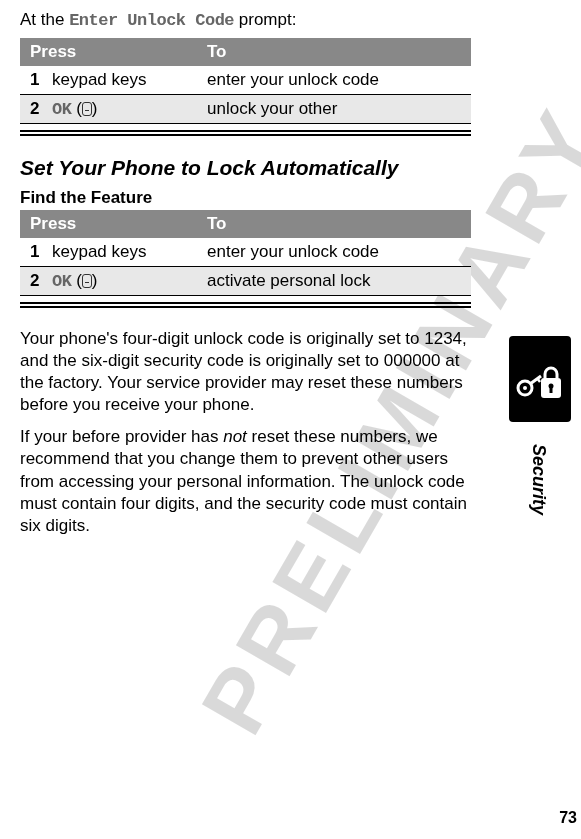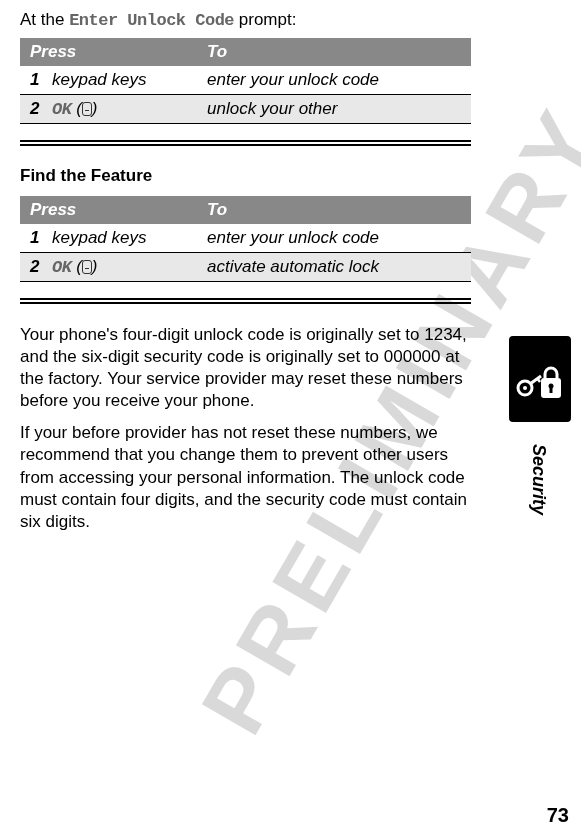--- a/index.html
+++ b/index.html
@@ -30,22 +30,21 @@
       position: relative;
       z-index: 1;
       padding: 10px 110px 10px 20px;
       width: 100%;
     }
     .intro-line { font-size: 17px; margin-bottom: 8px; }
     .lcd { font-family: 'Courier New', monospace; font-weight: bold; color: #666; letter-spacing: -0.5px; }
     table.steps {
       width: 100%;
       border-collapse: collapse;
-      margin-bottom: 16px;
-      font-style: italic;
+      margin-bottom: 6px;
     }
     table.steps th {
       background: #888;
       color: #fff;
       text-align: left;
       font-weight: bold;
       padding: 4px 10px;
       font-size: 17px;
     }
     table.steps td {
@@ -59,21 +58,21 @@
     .table-end-line { border-bottom: 2.5px solid #000; margin-bottom: 20px; }
     .thick-line { border-bottom: 2.5px solid #000; margin-bottom: 2px; }
     h2.subheading {
       font-size: 21px;
       font-weight: bold;
       font-style: italic;
       margin-bottom: 8px;
       font-family: Arial, sans-serif;
     }
     .body-text { font-size: 17px; line-height: 1.3; margin-bottom: 10px; }
-    .feature-box { display: flex; align-items: flex-start; margin-bottom: 10px; gap: 31px; }
+    .feature-box { display: flex; align-items: flex-start; margin-bottom: 2px; gap: 31px; }
     .feature-label { font-weight: bold; font-size: 17px; width: 206px; flex-shrink: 0; }
     .feature-path { font-size: 16px; line-height: 1.35; }
     .menu-icon {
       display: inline-block;
       border: 1.5px solid #333;
       border-radius: 2px;
       font-size: 9px;
       line-height: 8px;
       padding: 1px 2px;
       vertical-align: 1px;
@@ -125,25 +124,25 @@
       left: 40px;
       top: 108px;
       font-size: 18px;
       font-weight: bold;
       font-style: italic;
       white-space: nowrap;
     }
     .page-num {
       position: absolute;
       bottom: 12px;
-      right: 12px;
-      font-size: 20px;
-      font-weight: bold;
-    }
-    .italic-inline { }
+      right: 4px;
+      font-size: 16px;
+      font-weight: bold;
+    }
+    .italic-inline { font-style: italic; }
   </style>
 </head>
 <body>
 
 <div class="watermark">PRELIMINARY</div>
 
 <div class="content">
 
   <p class="intro-line">
     <span>At the </span><span class="lcd">Enter Unlock Code</span><span> prompt:</span>
@@ -165,20 +164,21 @@
       <td class="press-cell">
         <span class="lcd">OK</span><span> (</span><span class="soft-key"></span><span>)</span>
       </td>
       <td>unlock your other</td>
     </tr>
   </tbody>
     </table>
   <div class="thick-line"></div>
   <div class="table-end-line"></div>
 
+  <h2 class="subheading">Set Your Phone to Lock Automatically</h2>
 
 
   <div class="feature-box">
     <div class="feature-label">Find the Feature</div>
   </div>
 
   <table class="steps">
     <tbody>
         <tr>
       <th colspan="2">Press</th>
@@ -187,21 +187,21 @@
     <tr>
       <td class="num">1</td>
       <td class="press-cell">keypad keys</td>
       <td>enter your unlock code</td>
     </tr>
     <tr class="alt">
       <td class="num">2</td>
       <td class="press-cell">
         <span class="lcd">OK</span><span> (</span><span class="soft-key"></span><span>)</span>
       </td>
-      <td>activate automatic lock</td>
+      <td>activate personal lock</td>
     </tr>
   </tbody>
     </table>
   <div class="thick-line"></div>
   <div class="table-end-line"></div>
 
 
   <p class="body-text">Your phone's four-digit unlock code is originally set to 1234, and the six-digit security code is originally set to 000000 at the factory. Your service provider may reset these numbers before you receive your phone.</p>
 
   <p class="body-text">

